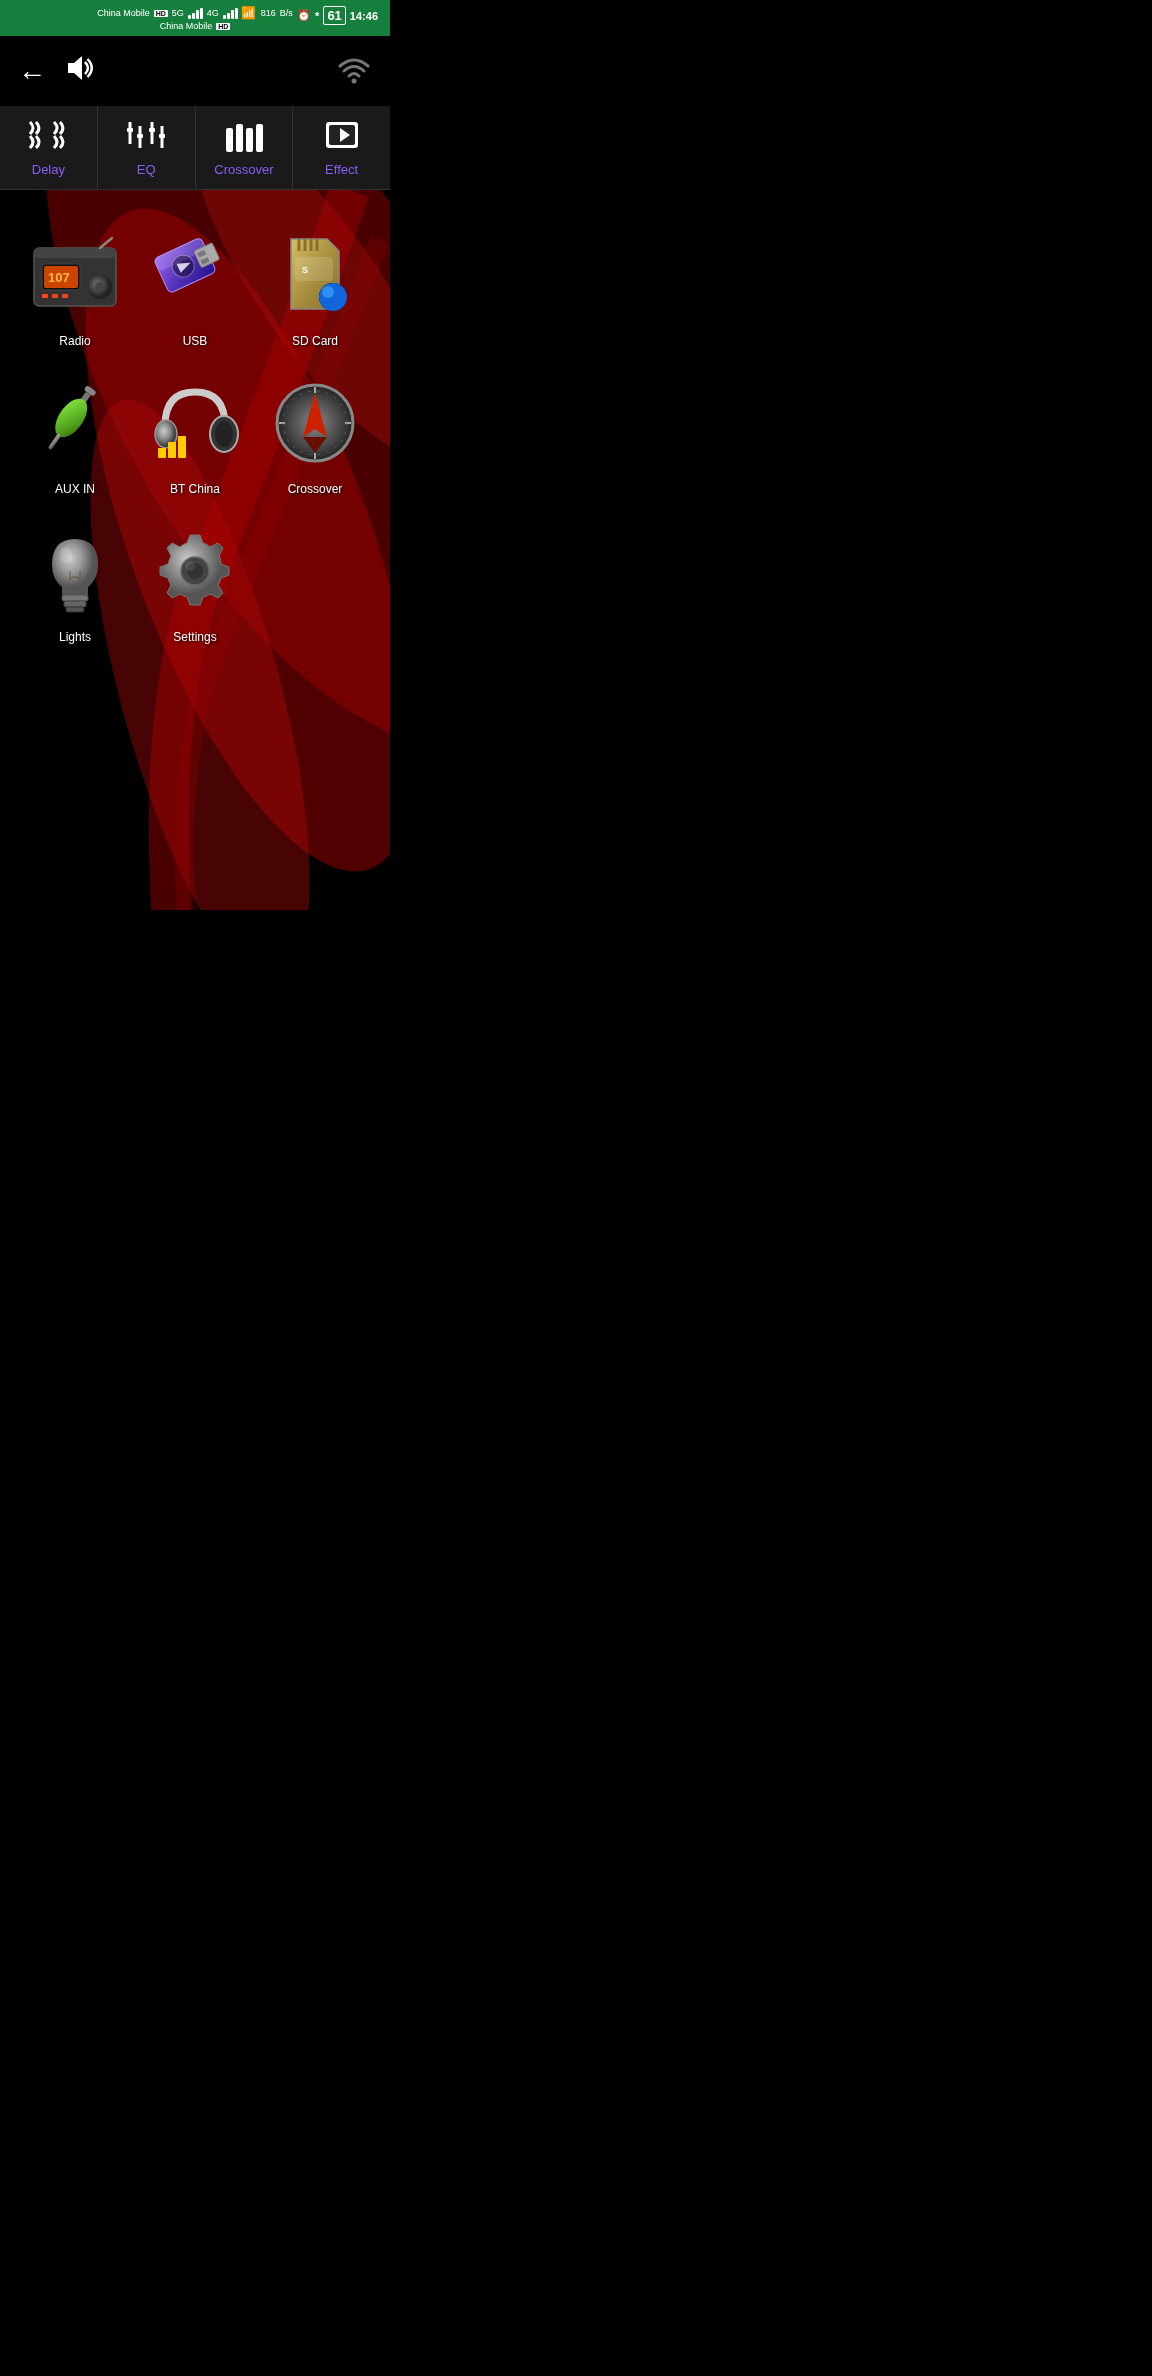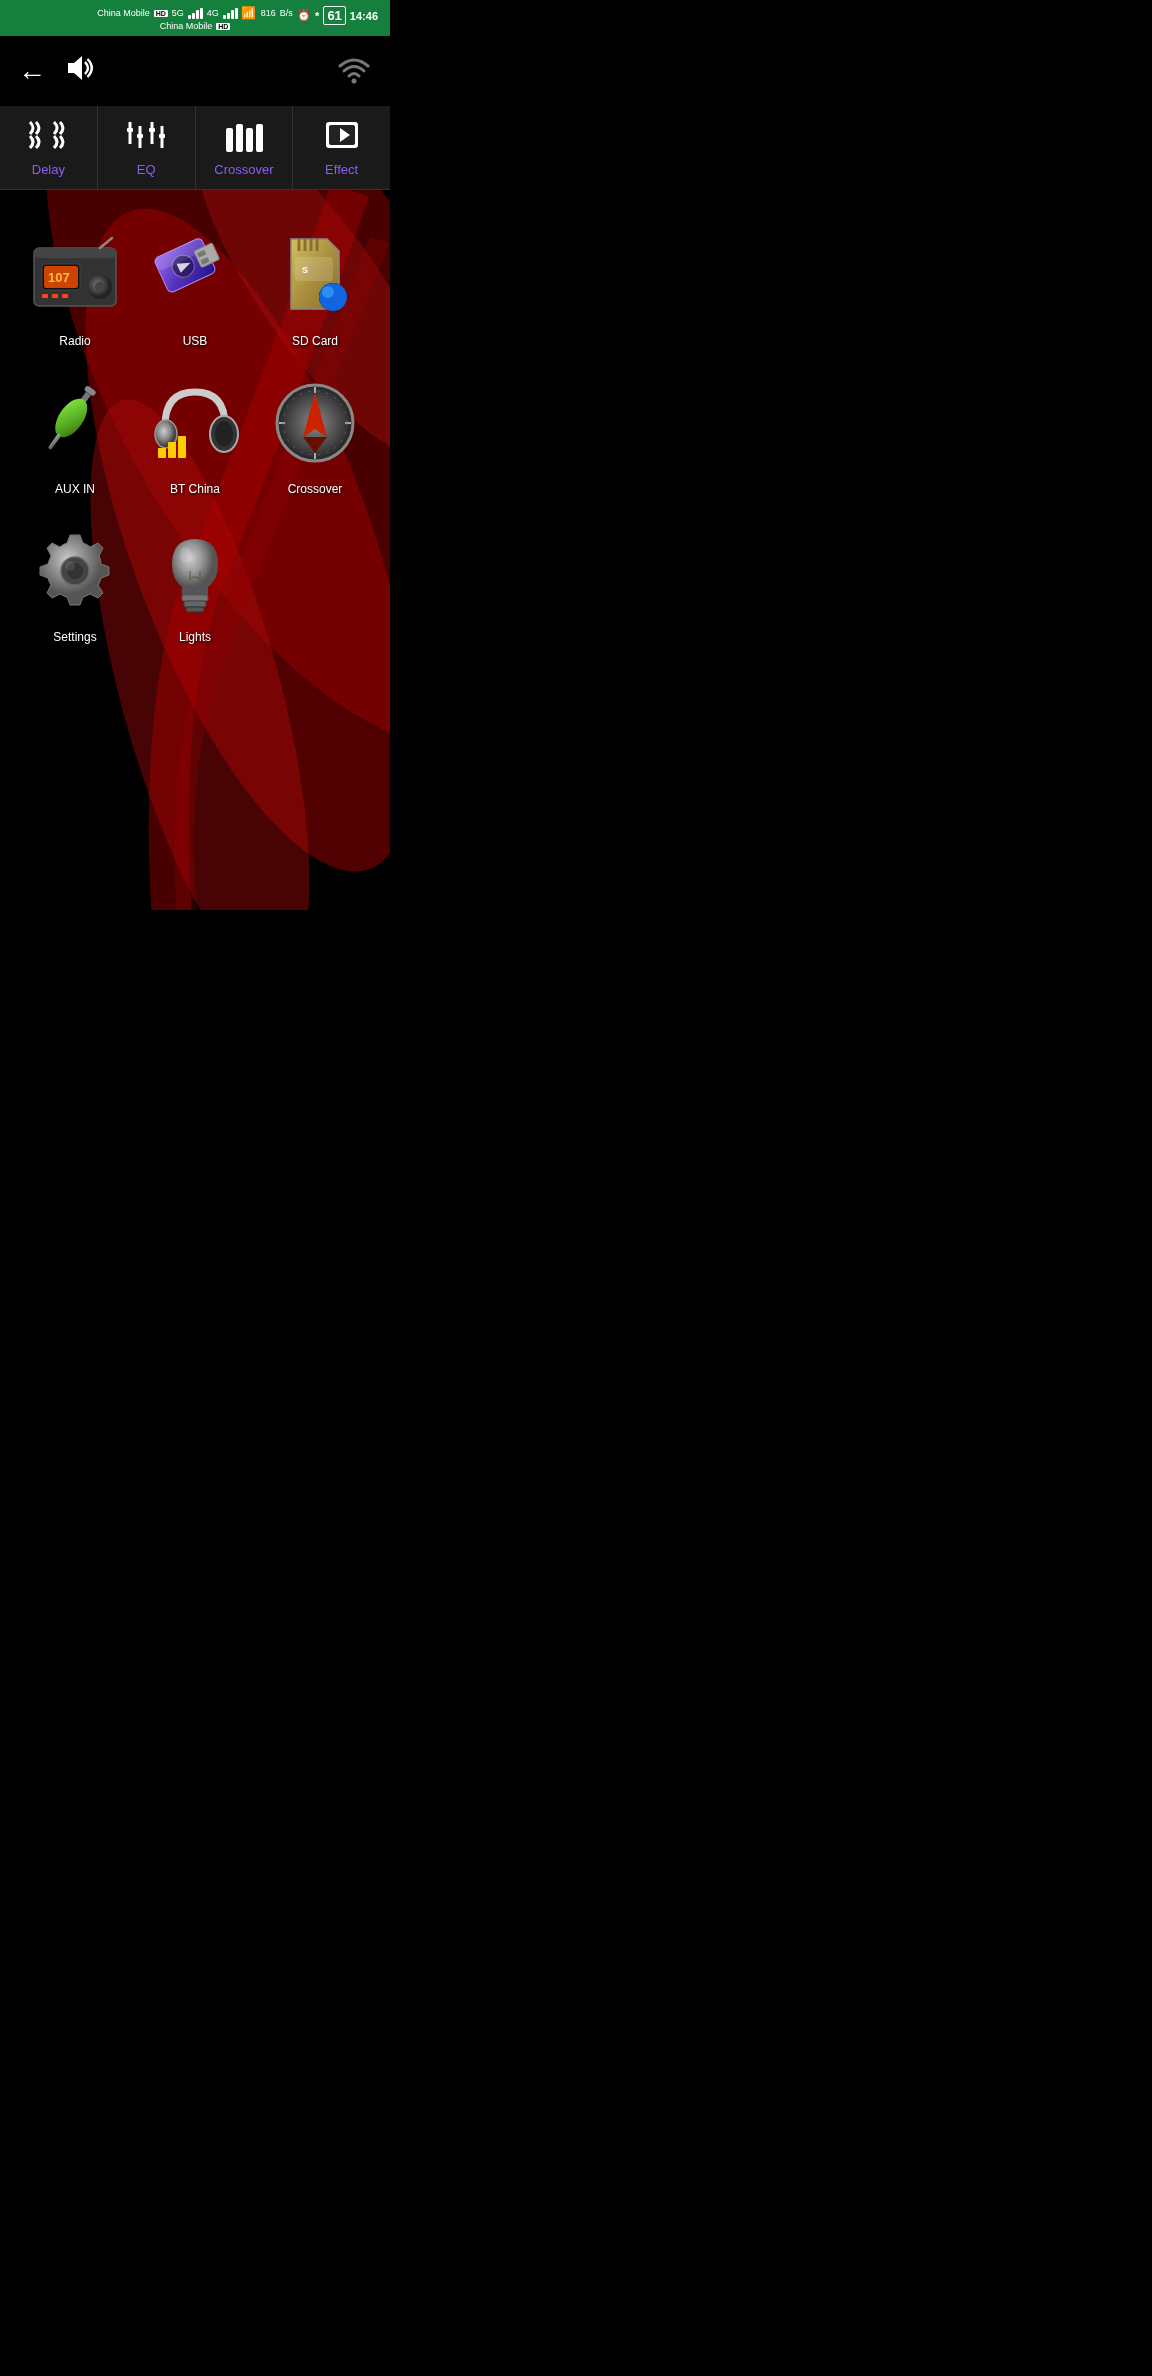--- a/index.html
+++ b/index.html
@@ -452,20 +452,45 @@
 
           <polygon points="42,12 54,56 42,48 30,56" fill="#cc2200"></polygon>
           <polygon points="42,56 54,56 42,72 30,56" fill="#661100"></polygon>
         </svg>
       </div>
       <span class="app-label">Crossover</span>
     </div>
 
     <div class="app-item">
       <div class="app-icon-wrap">
+        <svg width="66" height="88" viewBox="0 0 66 88">
+          <defs>
+            <radialGradient id="bulbGrad" cx="40%" cy="35%">
+              <stop offset="0%" stop-color="#cccccc"></stop>
+              <stop offset="50%" stop-color="#999999"></stop>
+              <stop offset="100%" stop-color="#555555"></stop>
+            </radialGradient>
+          </defs>
+
+          <path d="M10,38 Q10,12 33,12 Q56,12 56,38 Q56,52 46,60 L46,68 L20,68 L20,60 Q10,52 10,38 Z" fill="url(#bulbGrad)"></path>
+
+          <rect x="20" y="68" width="26" height="6" rx="2" fill="#777" stroke="#555" stroke-width="1"></rect>
+          <rect x="22" y="74" width="22" height="6" rx="2" fill="#666" stroke="#444" stroke-width="1"></rect>
+          <rect x="24" y="80" width="18" height="5" rx="2" fill="#555" stroke="#333" stroke-width="1"></rect>
+
+          <path d="M28,44 L28,52 Q33,48 38,52 L38,44" stroke="rgba(100,80,40,0.6)" stroke-width="1.5" fill="none"></path>
+
+          <ellipse cx="24" cy="28" rx="6" ry="8" fill="rgba(255,255,255,0.15)"></ellipse>
+        </svg>
+      </div>
+      <span class="app-label">Lights</span>
+    </div>
+
+    <div class="app-item">
+      <div class="app-icon-wrap">
         <svg width="84" height="84" viewBox="0 0 84 84">
           <defs>
             <radialGradient id="gearGrad" cx="40%" cy="35%">
               <stop offset="0%" stop-color="#cccccc"></stop>
               <stop offset="40%" stop-color="#999999"></stop>
               <stop offset="100%" stop-color="#555555"></stop>
             </radialGradient>
           </defs>
 
           <path d="
@@ -475,44 +500,19 @@
 
           <circle cx="42" cy="42" r="14" fill="#444" stroke="#666" stroke-width="1.5"></circle>
           <circle cx="42" cy="42" r="8" fill="#333"></circle>
 
           <circle cx="37" cy="37" r="5" fill="rgba(255,255,255,0.1)"></circle>
         </svg>
       </div>
       <span class="app-label">Settings</span>
     </div>
 
-    <div class="app-item">
-      <div class="app-icon-wrap">
-        <svg width="66" height="88" viewBox="0 0 66 88">
-          <defs>
-            <radialGradient id="bulbGrad" cx="40%" cy="35%">
-              <stop offset="0%" stop-color="#cccccc"></stop>
-              <stop offset="50%" stop-color="#999999"></stop>
-              <stop offset="100%" stop-color="#555555"></stop>
-            </radialGradient>
-          </defs>
-
-          <path d="M10,38 Q10,12 33,12 Q56,12 56,38 Q56,52 46,60 L46,68 L20,68 L20,60 Q10,52 10,38 Z" fill="url(#bulbGrad)"></path>
-
-          <rect x="20" y="68" width="26" height="6" rx="2" fill="#777" stroke="#555" stroke-width="1"></rect>
-          <rect x="22" y="74" width="22" height="6" rx="2" fill="#666" stroke="#444" stroke-width="1"></rect>
-          <rect x="24" y="80" width="18" height="5" rx="2" fill="#555" stroke="#333" stroke-width="1"></rect>
-
-          <path d="M28,44 L28,52 Q33,48 38,52 L38,44" stroke="rgba(100,80,40,0.6)" stroke-width="1.5" fill="none"></path>
-
-          <ellipse cx="24" cy="28" rx="6" ry="8" fill="rgba(255,255,255,0.15)"></ellipse>
-        </svg>
-      </div>
-      <span class="app-label">Lights</span>
-    </div>
-
     <div class="app-item" style="visibility:hidden;">
     </div>
 
   </div>
 
   <div class="bottom-space"></div>
 </div>
 
 </body></html>

